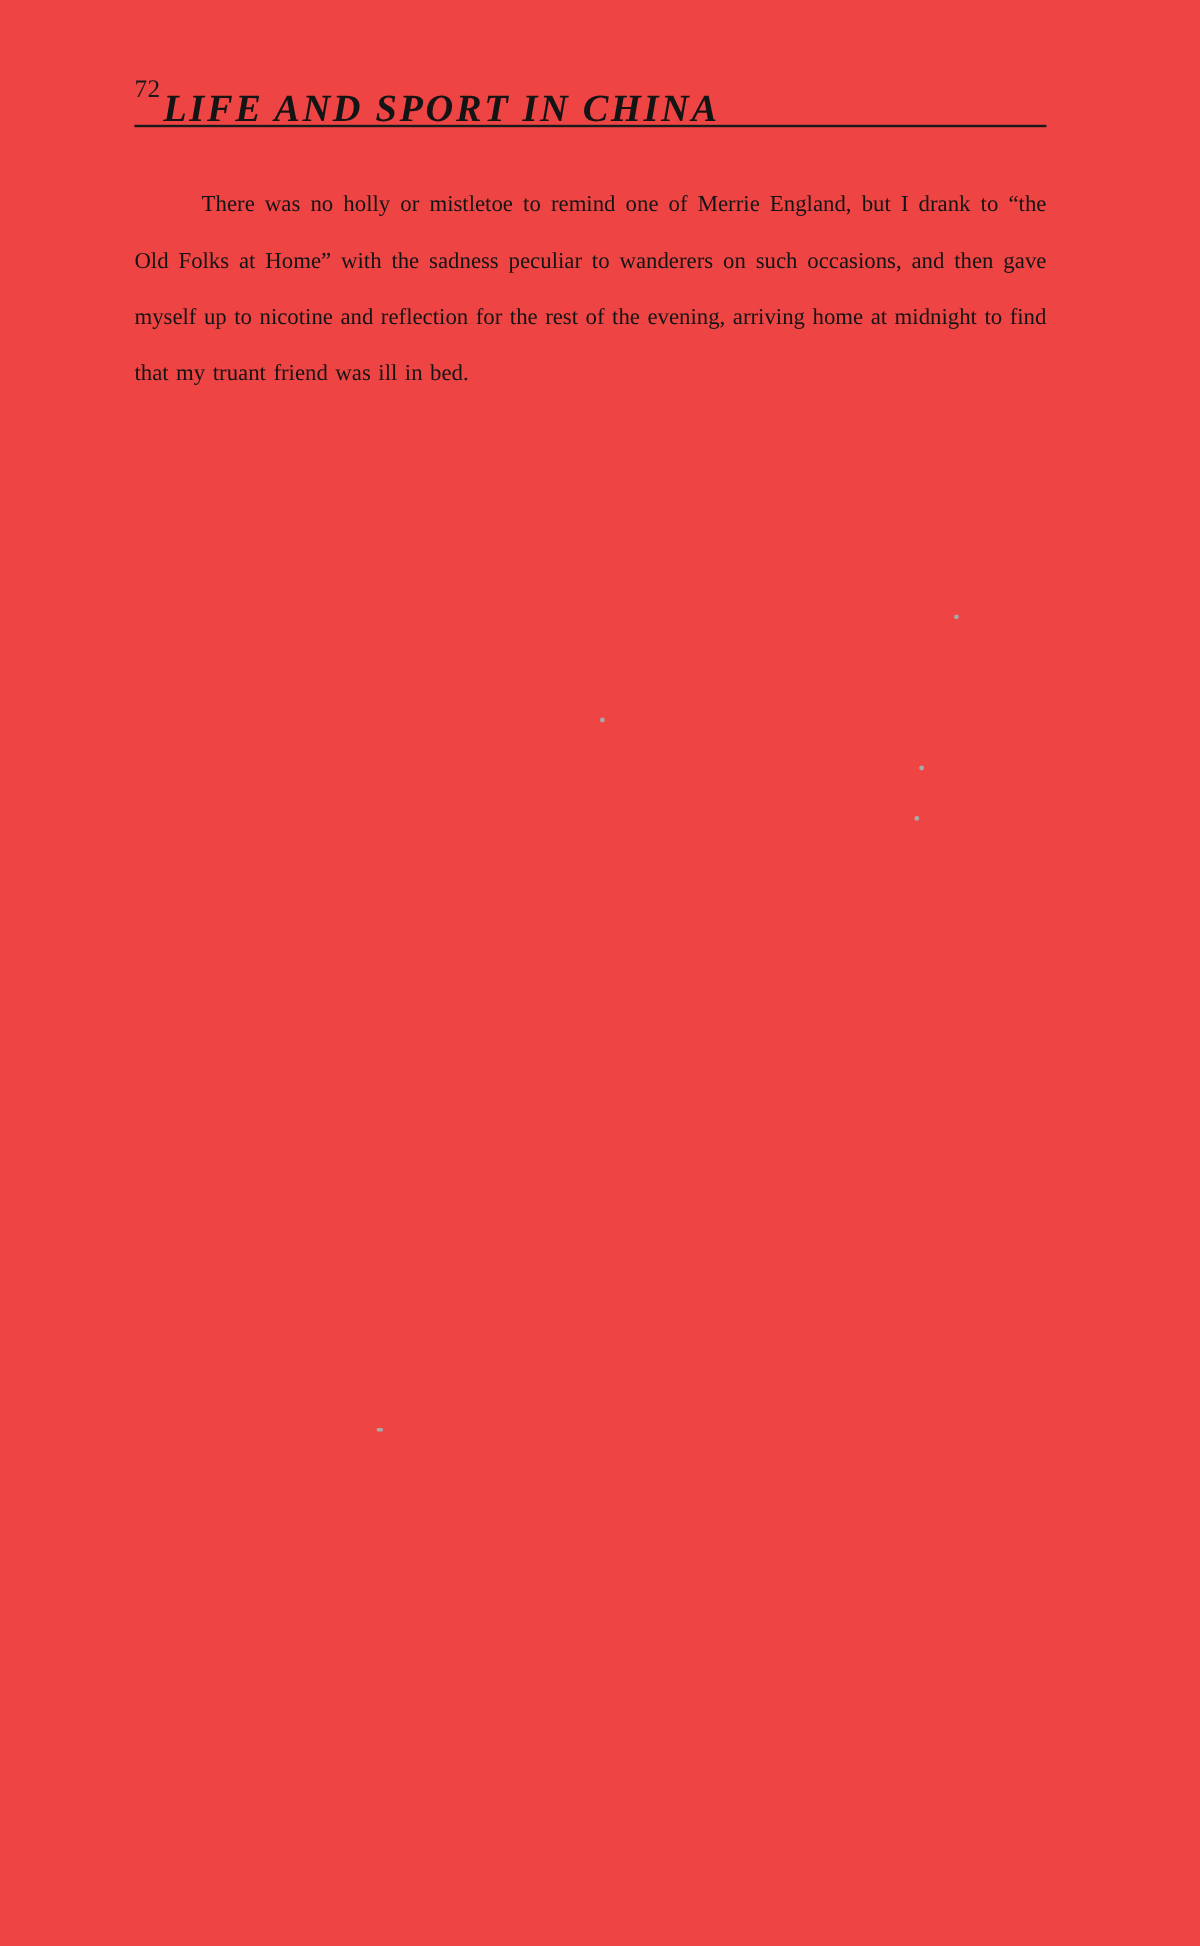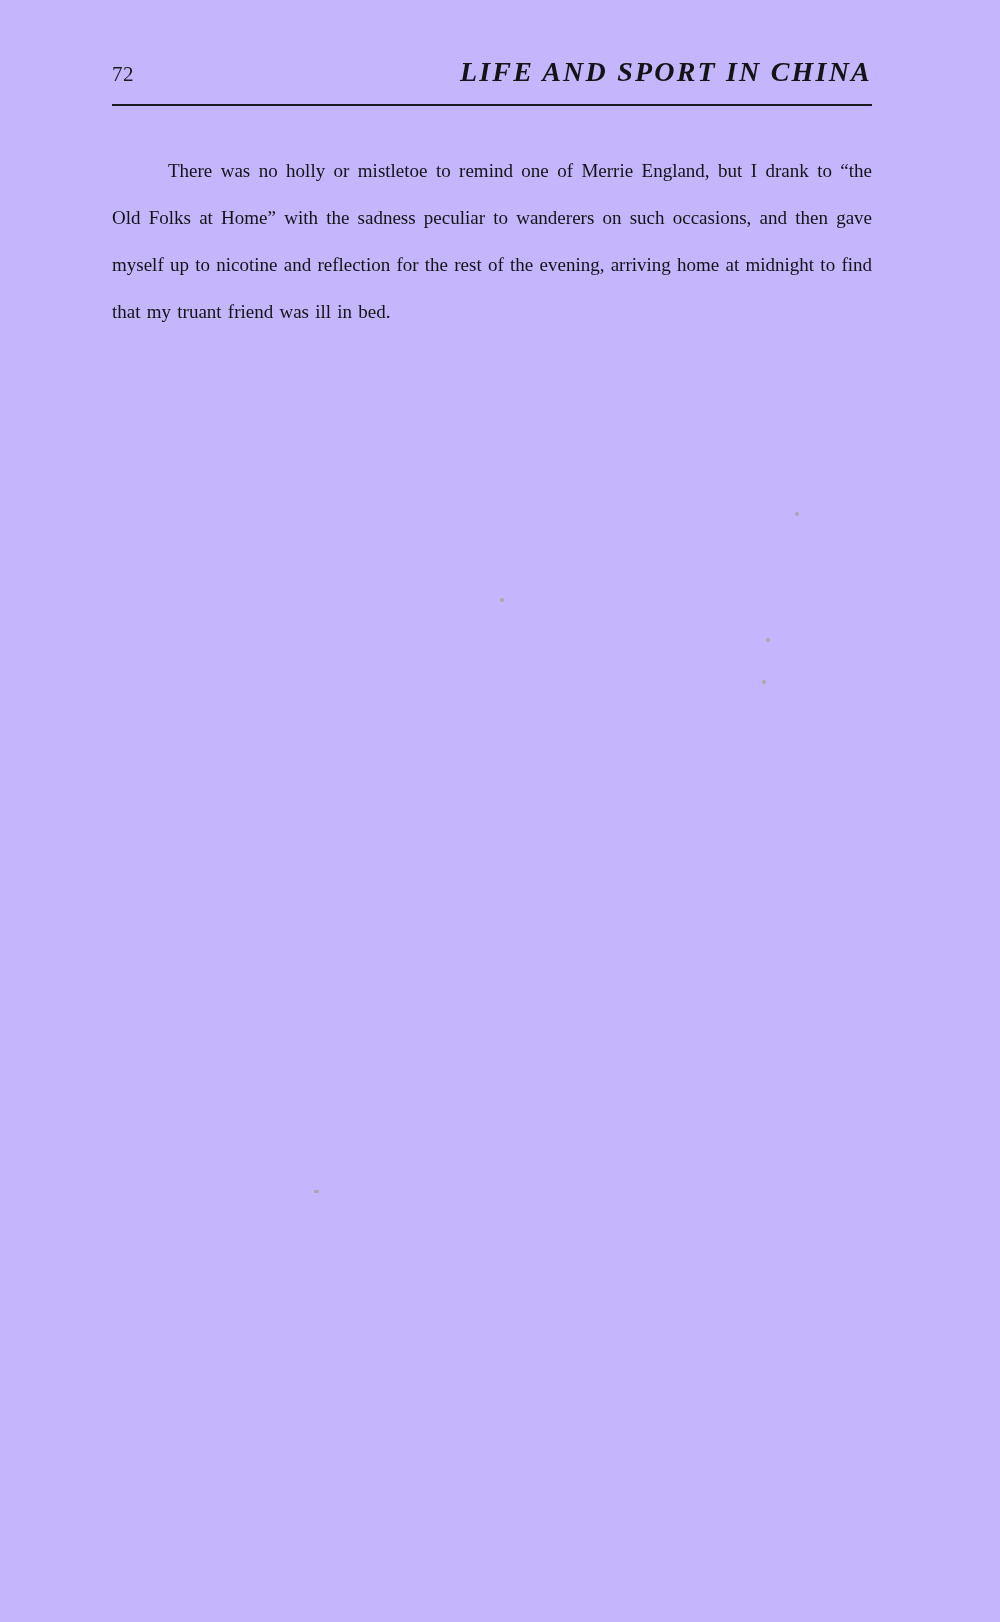--- a/index.html
+++ b/index.html
@@ -14,48 +14,48 @@
     font-family: "Liberation Serif", serif;
     color: #1a1a1a;
     overflow: hidden;
   }
   .page {
     position: absolute;
     left: 0;
     top: 0;
     width: 1000px;
     height: 1622px;
-    background: #c4b5fd;
+    background: #ef4444;
   }
   .header {
     position: absolute;
     left: 112px;
     top: 56px;
     width: 760px;
     height: 40px;
   }
   .folio {
     position: absolute;
     left: 0;
     top: 6px;
     font-family: "Liberation Serif", serif;
     font-size: 21px;
     letter-spacing: 0.5px;
     color: #1a1a1a;
   }
   .running-head {
     position: absolute;
     left: 0;
-    top: 0;
+    top: 16px;
     width: 760px;
-    text-align: right;
+    text-align: left;
     font-family: "Liberation Serif", serif;
     font-style: italic;
     font-weight: bold;
-    font-size: 28px;
+    font-size: 32px;
     letter-spacing: 2.2px;
     color: #141414;
     padding-left: 24px;
     box-sizing: border-box;
   }
   .rule {
     position: absolute;
     left: 112px;
     top: 104px;
     width: 760px;

